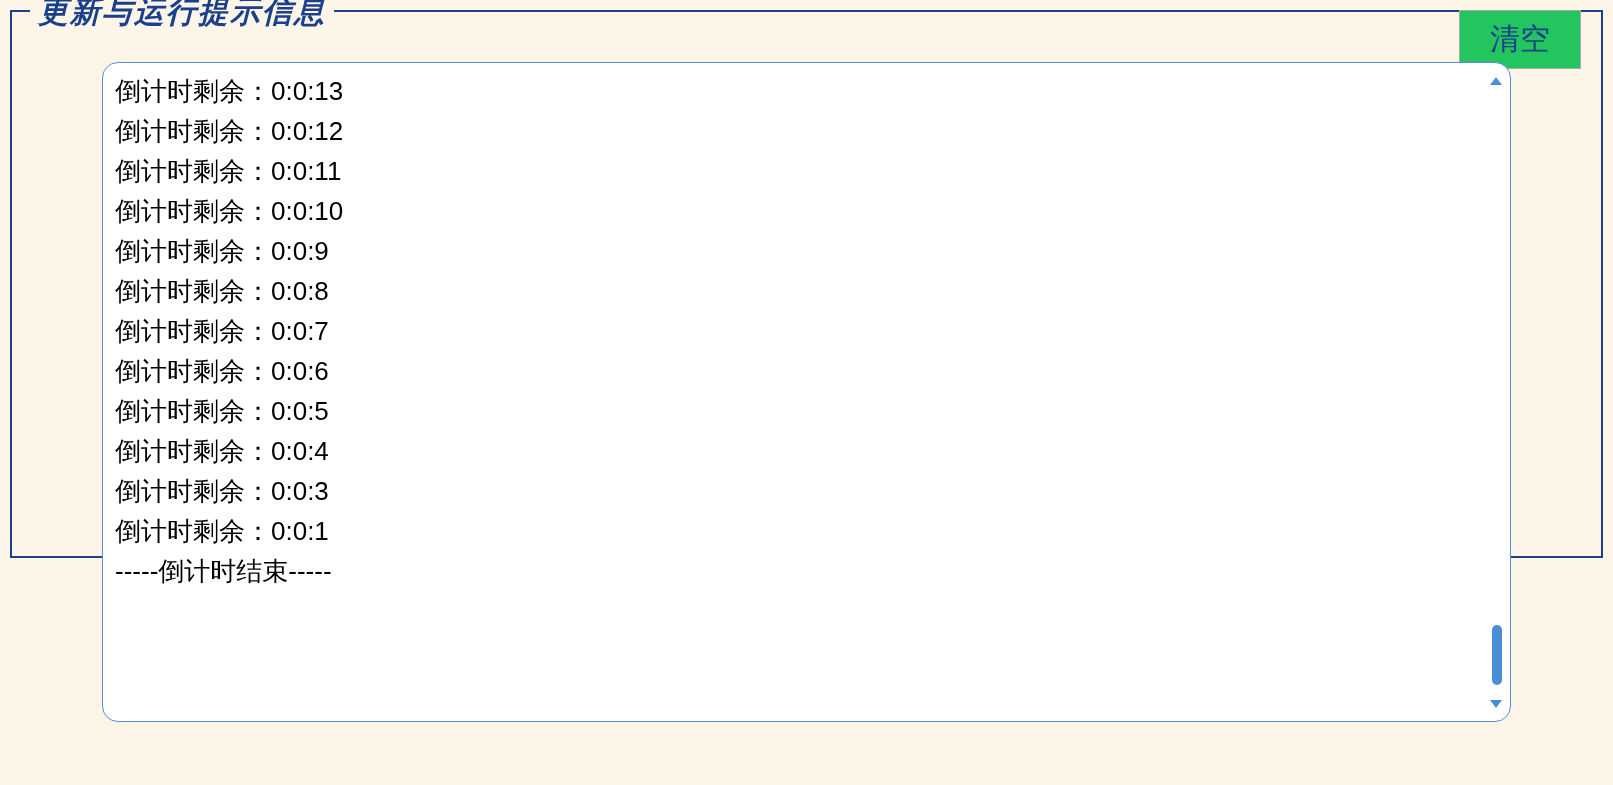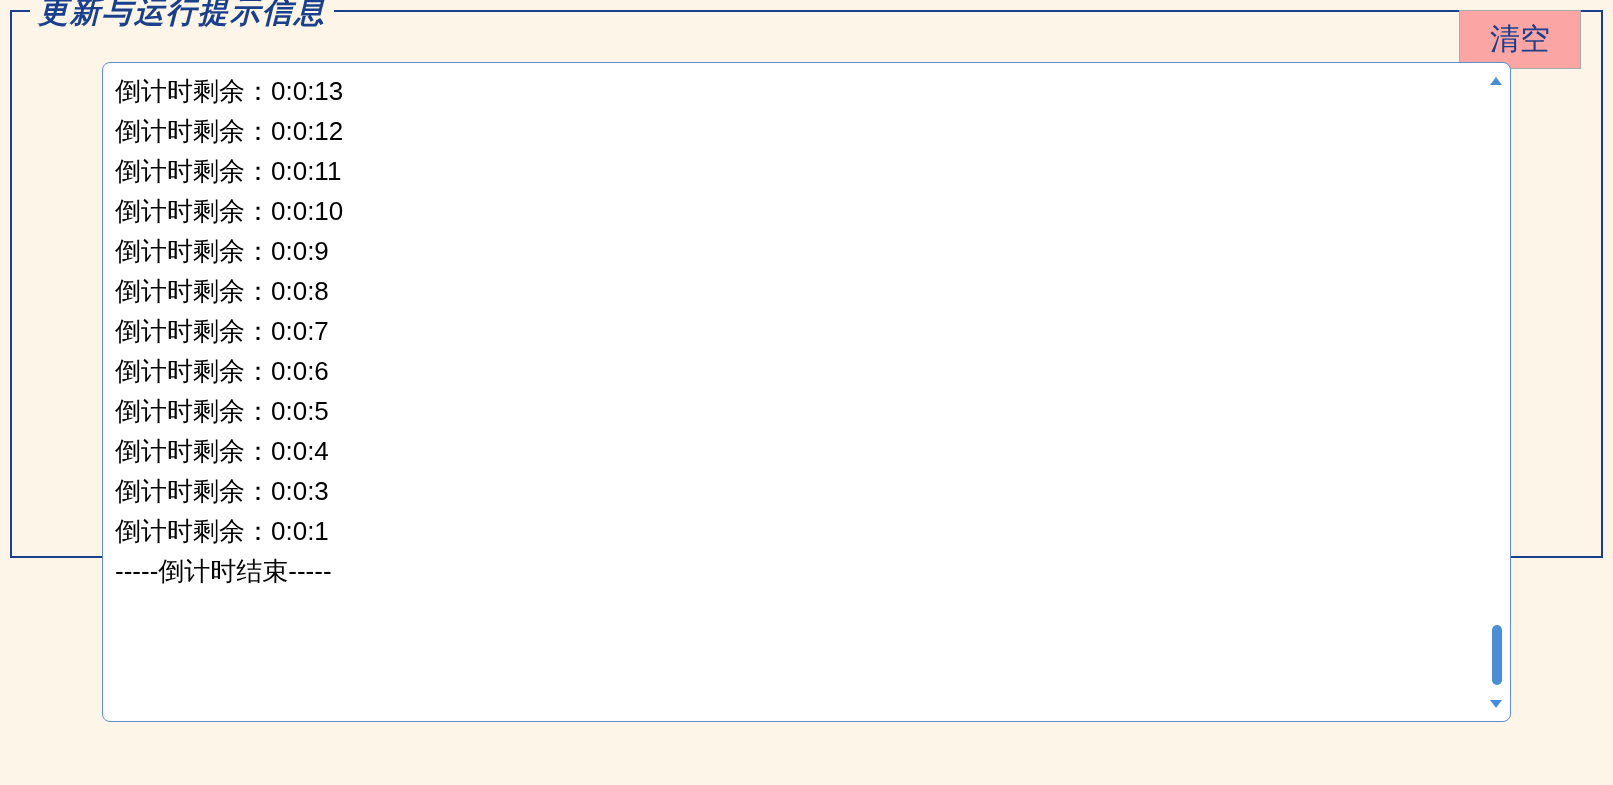--- a/index.html
+++ b/index.html
@@ -30,32 +30,32 @@
       font-size: 30px;
       font-style: italic;
       font-weight: bold;
       color: #1a3f8c;
       letter-spacing: 2px;
     }
     .clear-button {
       position: absolute;
       top: -2px;
       right: 20px;
-      background: #fca5a5;
+      background: #22c55e;
       border: 1px solid #aaa;
       padding: 8px 30px;
       font-size: 30px;
       color: #1a3f8c;
       cursor: pointer;
       font-family: inherit;
     }
     .log-box {
       background: #ffffff;
       border: 1px solid #5a8fd6;
-      border-radius: 8px;
+      border-radius: 16px;
       height: 660px;
       width: 100%;
       position: relative;
       overflow: hidden;
     }
     .log-content {
       padding: 8px 12px;
       font-size: 26px;
       line-height: 40px;
       color: #000;

